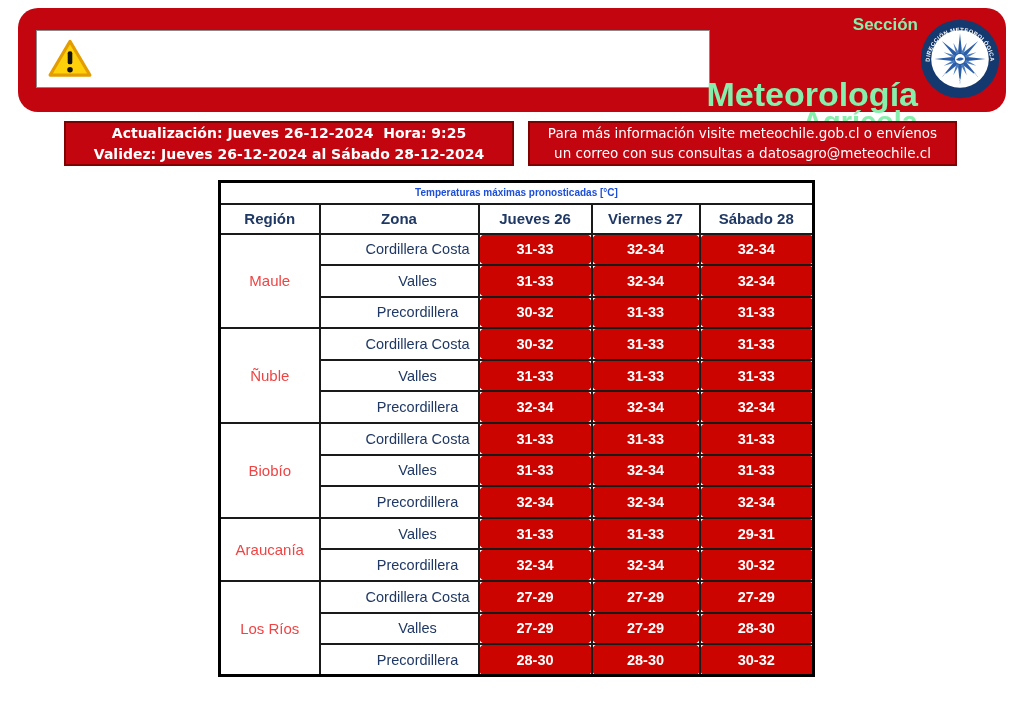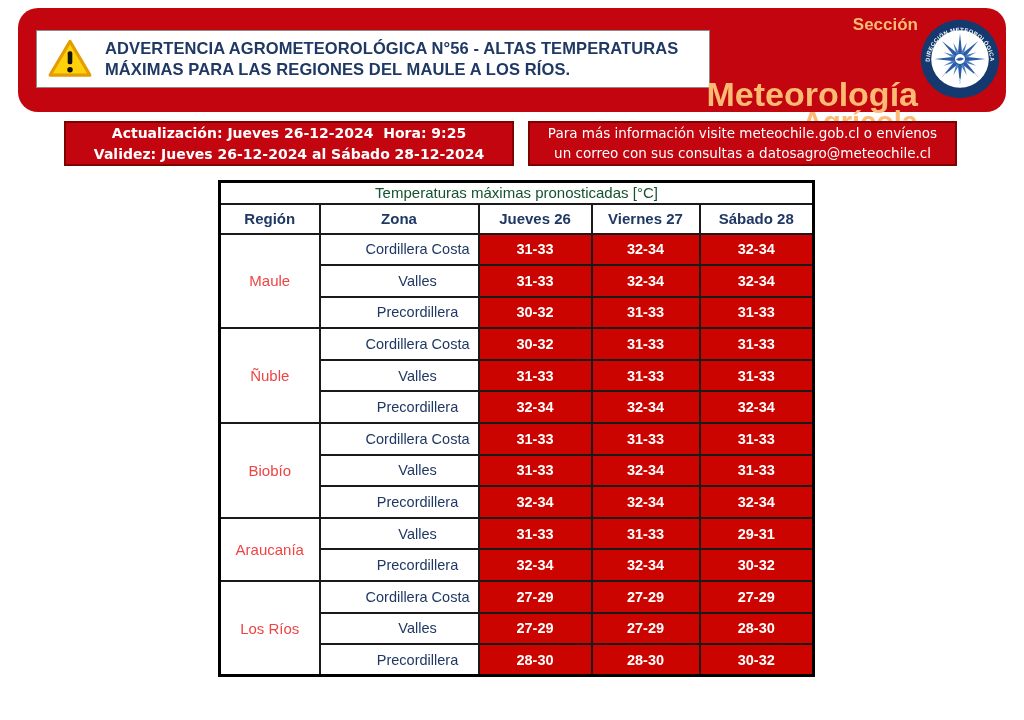--- a/index.html
+++ b/index.html
@@ -18,21 +18,21 @@
     position:absolute; left:18px; top:22px; width:674px; height:58px;
     background:#ffffff; border:1px solid #8a8a8a;
     display:flex; align-items:center; gap:12px; padding-left:10px;
   }
   .warn-svg { width:46px; height:42px; flex:0 0 auto; }
   .title-text {
     color:#1F3864; font-weight:bold; font-size:16.5px; line-height:1.25;
     letter-spacing:0.1px;
   }
   .brand {
-    position:absolute; right:88px; top:8px; text-align:right; color:#fdba74;
+    position:absolute; right:88px; top:8px; text-align:right; color:#86efac;
     line-height:1;
   }
   .brand .seccion { font-size:17px; font-weight:bold; margin-bottom:2px; }
   .brand .line1 { font-size:34px; font-weight:bold;margin-top:44px; }
   .brand .line2 { font-size:29px; font-weight:bold; margin-top:-3px; }
   .emblem { position:absolute; right:6px; top:11px; width:80px; height:80px; }
 
   
   .red-box {
     position:absolute; top:121px; height:45px; background:#C2050F;
@@ -46,45 +46,41 @@
   
   table.forecast {
     position:absolute; left:218px; top:180px; width:594px;
     border-collapse:collapse; table-layout:fixed;
     border:3px solid #000;
   }
   table.forecast th, table.forecast td {
     border:2px solid #1a1a1a; text-align:center; vertical-align:middle;
   }
   .title-row th {
-    height:22px; color:#14532d; font-weight:normal; font-size:15px; background:#fff;
+    height:22px; color:#1d4ed8; font-weight:bold; font-size:10px; background:#fff;
   }
   .head-row th {
     height:30px; color:#1F3864; font-weight:bold; font-size:15px; background:#fff;
   }
   td.region { color:#ef4444; font-size:15px; background:#fff; }
   td.zone   { color:#1F3864; font-size:14.5px; background:#fff; height:31.6px;padding-left:37px; }
-  td.val    { background:#CC0400; color:#ffffff; font-weight:bold; font-size:14.5px; }
+  td.val    { background:#CC0400; color:#ffffff; font-weight:bold; font-size:14.5px;border-radius:7px; }
 </style>
 </head>
 <body>
 
 <div class="page">
 
   <div class="banner">
     <div class="title-box">
       <svg class="warn-svg" viewBox="0 0 60 54">
         <path d="M30 4 L56 48 L4 48 Z" fill="#FFD10A" stroke="#E39D00" stroke-width="4" stroke-linejoin="round"></path>
         <rect x="27" y="17" width="6" height="17" rx="2.5" fill="#111"></rect>
         <circle cx="30" cy="41" r="3.6" fill="#111"></circle>
       </svg>
-      <div class="title-text">
-        <div>ADVERTENCIA AGROMETEOROLÓGICA N°56 - ALTAS TEMPERATURAS</div>
-        <div>MÁXIMAS PARA LAS REGIONES DEL MAULE A LOS RÍOS.</div>
-      </div>
     </div>
 
     <div class="brand">
       <div class="seccion">Sección</div>
       <div class="line1">Meteorología</div>
       <div class="line2">Agrícola</div>
     </div>
 
     <svg class="emblem" viewBox="0 0 100 100">
       <defs>

